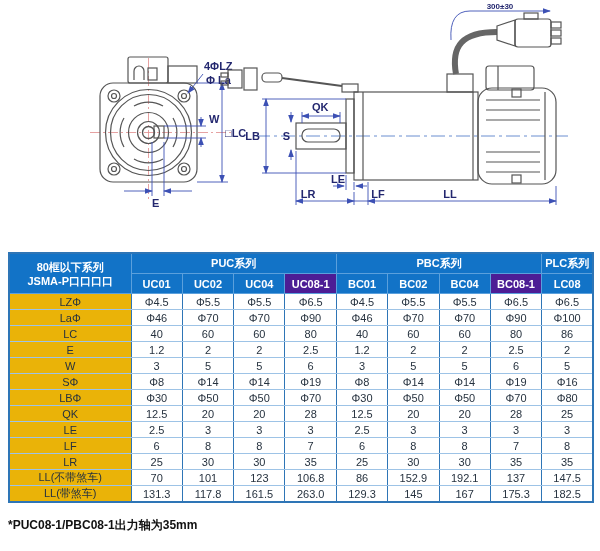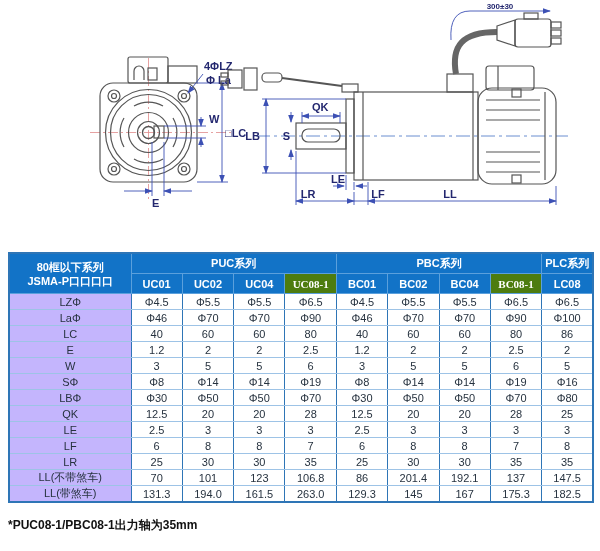--- a/index.html
+++ b/index.html
@@ -16,24 +16,24 @@
   table#spec{
     position:absolute;left:8px;top:252px;width:584px;
     border-collapse:collapse;table-layout:fixed;
     font-size:11px;color:#26323f;
   }
   table#spec th,table#spec td{padding:0;text-align:center;vertical-align:middle;}
   table#spec thead th{
     background:#1273C7;color:#fff;font-weight:bold;
     border:1px solid #5BA0DC;height:19px;font-size:11px;
   }
-  table#spec thead th.dark{background:#4d7c0f;font-family:Liberation Serif, serif;}
+  table#spec thead th.dark{background:#4c1d95;}
   table#spec thead th.corner{font-size:11px;line-height:14px;}
   table#spec tbody th{
-    font-weight:normal;background:#c4b5fd;height:15px;
+    font-weight:normal;background:#eab308;height:15px;
     border-top:1px solid #9DC3E6;border-bottom:1px solid #9DC3E6;
     border-left:2px solid #2E75B6;border-right:1px solid #2E75B6;
   }
   table#spec tbody td{
     background:#fff;height:15px;
     border-top:1px solid #9DC3E6;border-bottom:1px solid #9DC3E6;
     border-left:1px solid #2E75B6;border-right:1px solid #2E75B6;
   }
   table#spec{border:2px solid #2E75B6;}
   
@@ -381,29 +381,29 @@
         <td>35</td>
         <td>35</td>
       </tr>
       <tr>
         <th>LL(不带煞车)</th>
         <td>70</td>
         <td>101</td>
         <td>123</td>
         <td>106.8</td>
         <td>86</td>
-        <td>201.4</td>
+        <td>152.9</td>
         <td>192.1</td>
         <td>137</td>
         <td>147.5</td>
       </tr>
       <tr>
         <th>LL(带煞车)</th>
         <td>131.3</td>
-        <td>194.0</td>
+        <td>117.8</td>
         <td>161.5</td>
         <td>263.0</td>
         <td>129.3</td>
         <td>145</td>
         <td>167</td>
         <td>175.3</td>
         <td>182.5</td>
       </tr>
     </tbody>
 </table>

